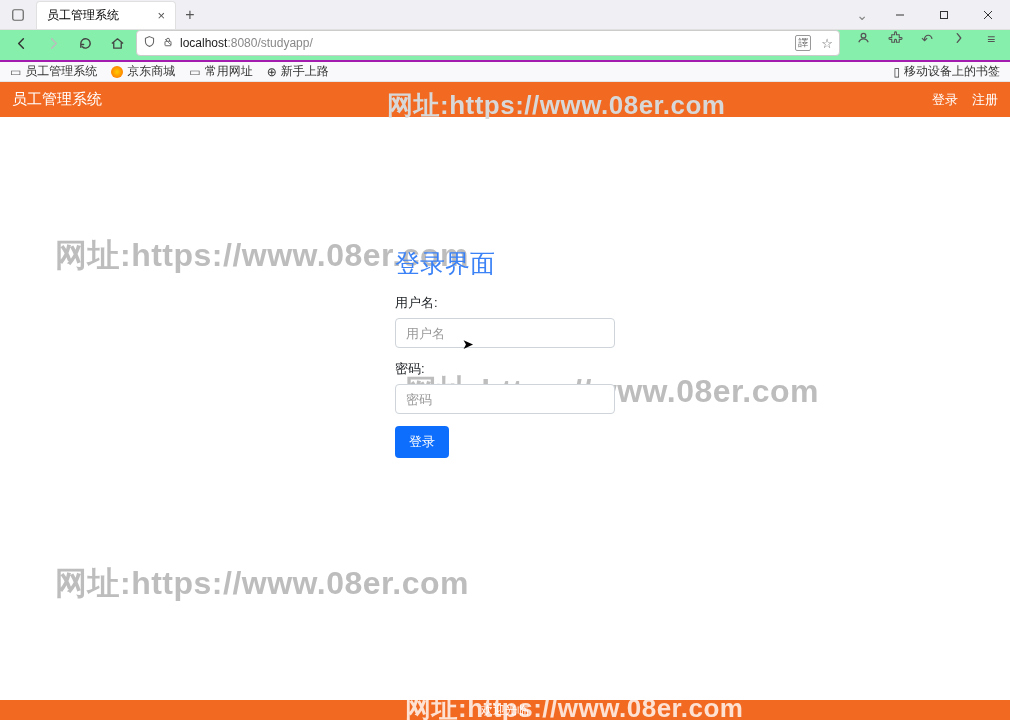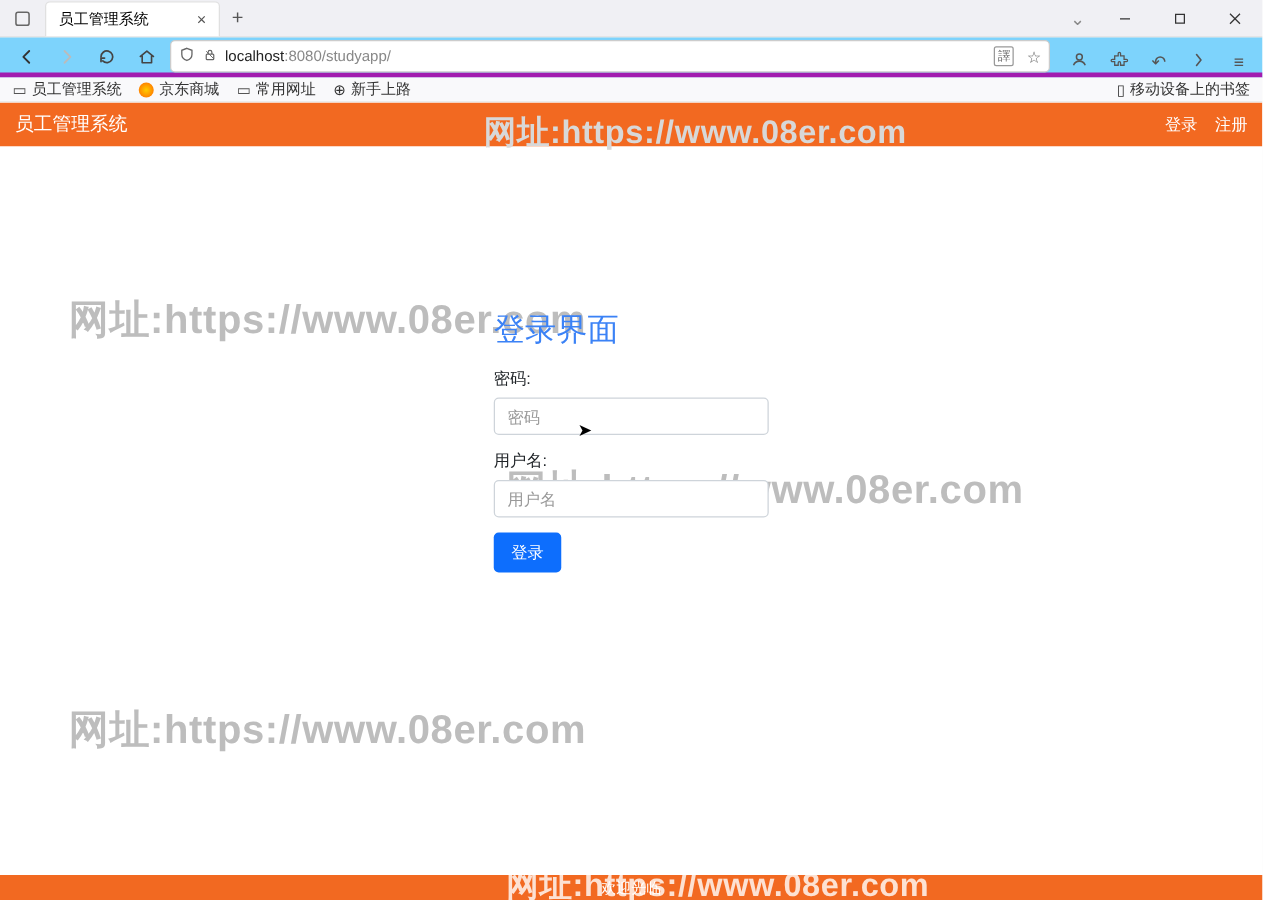--- a/index.html
+++ b/index.html
@@ -32,22 +32,22 @@
       border: 1px solid #e0e0e0; border-bottom: none; gap: 8px; font-size: 12px;
     }
     .tab-close { color: #555; font-size: 13px; margin-left: auto; cursor: pointer; }
     .new-tab { width: 28px; text-align: center; color: #555; font-size: 16px; cursor: pointer; }
     .titlebar-right { margin-left: auto; display: flex; align-items: center; }
     .win-btn { width: 44px; height: 30px; display: flex; align-items: center; justify-content: center; color: #333; font-size: 12px; }
     .win-btn svg { width: 10px; height: 10px; }
     .win-chevron { color: #888; font-size: 14px; margin-right: 10px; }
 
     .toolbar {
-      height: 32px; background: #7dd3fc; display: flex; align-items: flex-end;
-      padding: 0 8px; gap: 6px; border-bottom: 4px solid #a21caf;
+      height: 32px; background: #86efac; display: flex; align-items: flex-start;
+      padding: 0 8px; gap: 6px; border-bottom: 2px solid #a21caf;
     }
     .nav-btn {
       width: 26px; height: 26px; display: flex; align-items: center; justify-content: center;
       color: #444; border-radius: 4px;
     }
     .nav-btn.disabled { color: #bbb; }
     .urlbar {
       flex: 1; display: flex; align-items: center; background: #fff;
       border: 1px solid #ccc; border-radius: 4px; height: 26px; padding: 0 6px; gap: 6px;
     }
@@ -251,26 +251,26 @@
     <span class="watermark wm1">网址:https://www.08er.com</span>
   </div>
 
   <span class="watermark wm2">网址:https://www.08er.com</span>
   <span class="watermark wm3">网址:https://www.08er.com</span>
   <span class="watermark wm4">网址:https://www.08er.com</span>
 
   <div class="login-card">
     <h2>登录界面</h2>
     <div class="form-group">
+      <label class="form-label">用户名:</label>
+      <input class="form-control" type="text" placeholder="用户名" style="">
+    </div>
+    <div class="form-group">
       <label class="form-label">密码:</label>
       <input class="form-control" type="password" placeholder="密码" style="">
-    </div>
-    <div class="form-group">
-      <label class="form-label">用户名:</label>
-      <input class="form-control" type="text" placeholder="用户名" style="">
     </div>
     <button class="btn-primary">登录</button>
   </div>
 
   <span class="cursor-arrow">➤</span>
 </div>
 
 <div class="footer-bar">
   <span class="watermark wm5" style="position:absolute;">网址:https://www.08er.com</span>
   <span style="position:relative;">欢迎光临</span>

